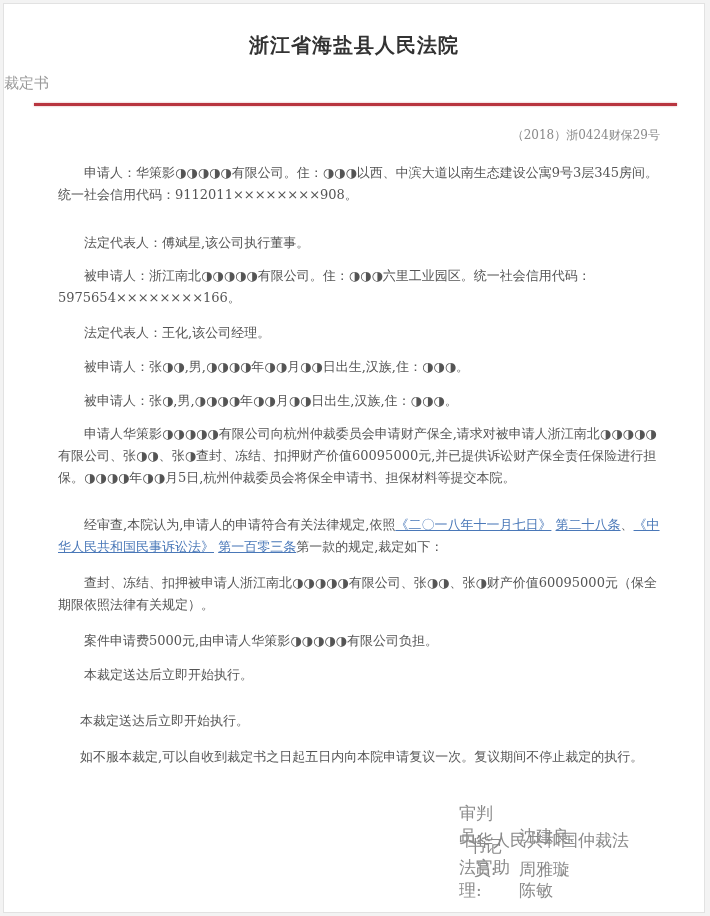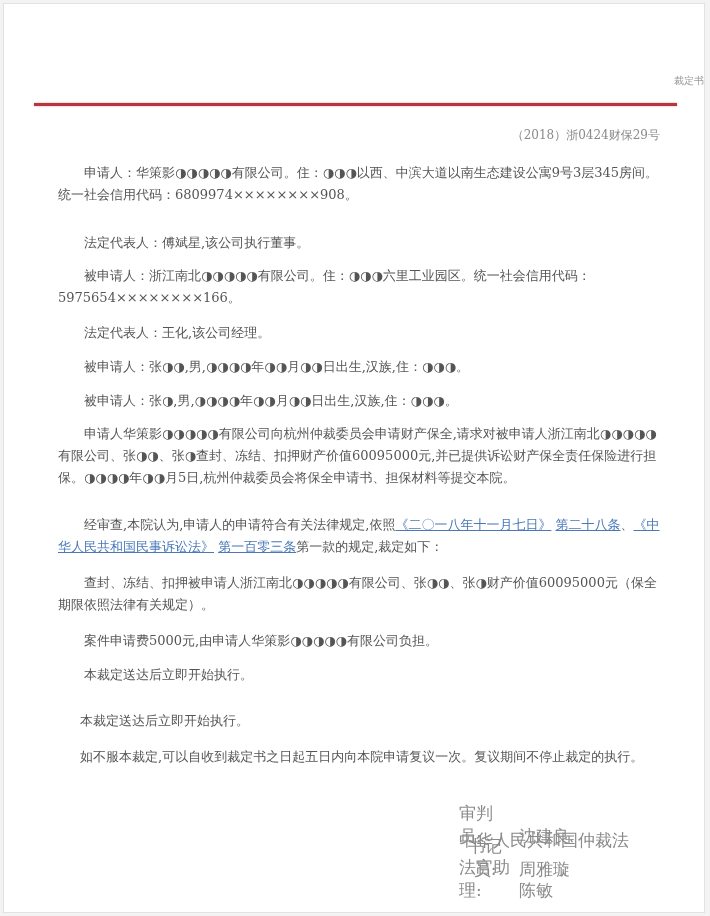--- a/index.html
+++ b/index.html
@@ -34,22 +34,22 @@
       font-size: 20px;
       font-weight: bold;
       color: #333333;
       letter-spacing: 1px;
     }
     .doc-type {
       position: absolute;
       left: 0;
       width: 100%;
       top: 70px;
-      text-align: right;
-      font-size: 10px;
+      text-align: left;
+      font-size: 15px;
       color: #9a9a9a;
     }
     .red-rule {
       position: absolute;
       left: 30px;
       width: 643px;
       top: 99px;
       height: 3px;
       background: #b8353f;
       box-shadow: 0 0 2px rgba(184,53,63,0.5);
@@ -94,26 +94,27 @@
       font-size: 17px;
       color: #8a8a8a;
     }
     .sig .label { display: inline-block; width: 52px; }
     .sig .name { margin-left: 8px; }
   </style>
 </head>
 <body>
 
 <div class="page">
+  <div class="court-title">浙江省海盐县人民法院</div>
   <div class="doc-type">裁定书</div>
   <div class="red-rule"></div>
   <div class="case-no">（2018）浙0424财保29号</div>
 
   <div class="body-text" style="top:158px;">
-    <p class="para" style="top:0px;">申请人：华策影◑◑◑◑◑有限公司。住：◑◑◑以西、中滨大道以南生态建设公寓9号3层345房间。统一社会信用代码：6809974××××××××908。</p>
+    <p class="para" style="top:0px;">申请人：华策影◑◑◑◑◑有限公司。住：◑◑◑以西、中滨大道以南生态建设公寓9号3层345房间。统一社会信用代码：9112011××××××××908。</p>
     <p class="para" style="top:70px;">法定代表人：傅斌星,该公司执行董事。</p>
     <p class="para" style="top:103px;">被申请人：浙江南北◑◑◑◑◑有限公司。住：◑◑◑六里工业园区。统一社会信用代码：5975654××××××××166。</p>
     <p class="para" style="top:160px;">法定代表人：王化,该公司经理。</p>
     <p class="para" style="top:194px;">被申请人：张◑◑,男,◑◑◑◑年◑◑月◑◑日出生,汉族,住：◑◑◑。</p>
     <p class="para" style="top:228px;">被申请人：张◑,男,◑◑◑◑年◑◑月◑◑日出生,汉族,住：◑◑◑。</p>
     <p class="para" style="top:261px;">申请人华策影◑◑◑◑◑有限公司向杭州仲裁委员会申请财产保全,请求对被申请人浙江南北◑◑◑◑◑有限公司、张◑◑、张◑查封、冻结、扣押财产价值60095000元,并已提供诉讼财产保全责任保险进行担保。◑◑◑◑年◑◑月5日,杭州仲裁委员会将保全申请书、担保材料等提交本院。</p>
     <p class="para" style="top:352px;"><span>经审查,本院认为,申请人的申请符合有关法律规定,依照</span><a class="law-link" href="#">《二〇一八年十一月七日》</a> <a class="law-link" href="#">第二十八条</a><span>、</span><a class="law-link" href="#">《中华人民共和国民事诉讼法》</a> <a class="law-link" href="#">第一百零三条</a><span>第一款的规定,裁定如下：</span></p>
     <p class="para" style="top:410px;">查封、冻结、扣押被申请人浙江南北◑◑◑◑◑有限公司、张◑◑、张◑财产价值60095000元（保全期限依照法律有关规定）。</p>
     <p class="para" style="top:468px;">案件申请费5000元,由申请人华策影◑◑◑◑◑有限公司负担。</p>
     <p class="para" style="top:502px;">本裁定送达后立即开始执行。</p>

